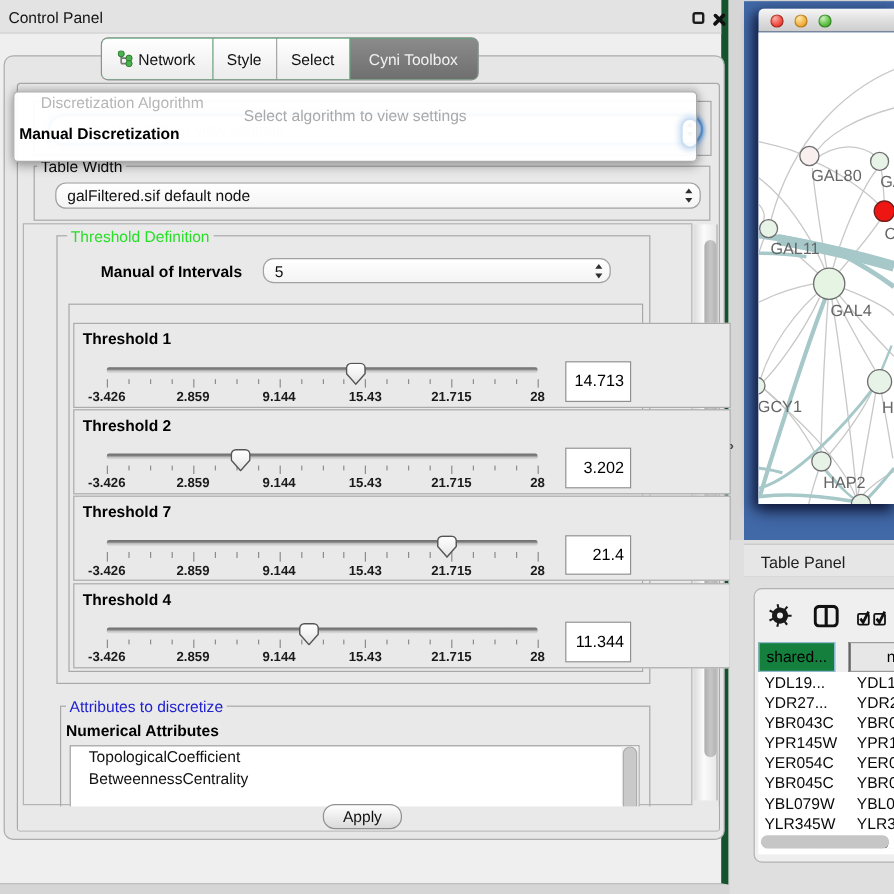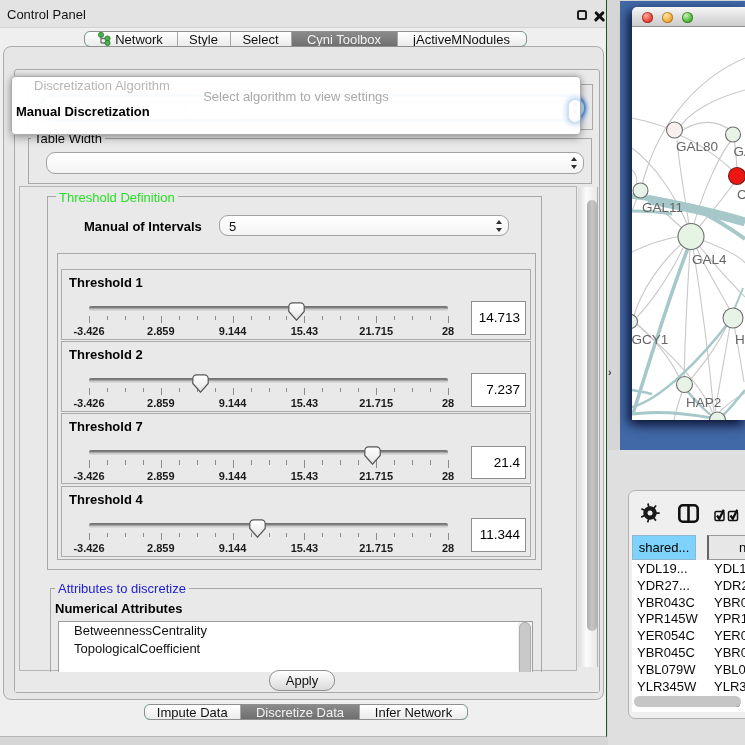--- a/index.html
+++ b/index.html
@@ -1,43 +1,43 @@
 <!DOCTYPE html>
 <html><head><meta charset="utf-8"><style>
 *{margin:0;padding:0;box-sizing:border-box}
 html,body{width:745px;height:745px;overflow:hidden;background:#D6D6D6;
  font-family:"Liberation Sans",sans-serif;-webkit-font-smoothing:antialiased}
-#cp{position:absolute;left:0;top:0;width:607px;height:737px;background:#EFEFEF;border-right:1px solid #14532d;border-bottom:1px solid #B4B4B4}
+#cp{position:absolute;left:0;top:0;width:607px;height:737px;background:#EFEFEF;border-right:6px solid #14532d;border-bottom:1px solid #B4B4B4}
 #cptitle{position:absolute;left:0;top:0;width:100%;height:28px;background:#E3E3E3;border-bottom:1px solid #D2D2D2}
 #cptitle span{position:absolute;left:7px;top:7px;font-size:13px;color:#141414}
 #flt{position:absolute;left:577px;top:10px;width:10px;height:10px;border:2px solid #1E1E1E;border-radius:2.5px}
 #cls{position:absolute;left:593px;top:10px;width:11px;height:11px}
 #cls:before,#cls:after{content:"";position:absolute;left:4.5px;top:-0.5px;width:3.2px;height:12.5px;background:#111;border-radius:1.6px}
 #cls:before{transform:rotate(45deg)}#cls:after{transform:rotate(-45deg)}
 #outerpanel{position:absolute;left:3px;top:46px;width:601px;height:654px;background:#E6E6E6;border:1px solid #ACACAC;border-radius:8px}
 #innerpanel{position:absolute;left:14px;top:69px;width:586px;height:624px;background:#E9E9E9;border:1px solid #A9A9A9;border-radius:3px}
 
-.tabbar{position:absolute;display:flex;height:16px;border:1px solid #8F8F8F;border-radius:6px;overflow:hidden;background:#22c55e;z-index:30}
+.tabbar{position:absolute;display:flex;height:36px;border:1px solid #8F8F8F;border-radius:6px;overflow:hidden;background:#22c55e;z-index:30}
 .tab{height:100%;display:flex;align-items:center;justify-content:center;font-size:13px;color:#111;background:linear-gradient(180deg,#FFFFFF,#F1F1F1 70%,#ECECEC);border-right:1px solid #A8A8A8}
 .tab:last-child{border-right:none}
 .tab.sel{background:linear-gradient(180deg,#8B8B8B,#6F6F6F);color:#F2F2F2}
 #toptabs{left:83.5px;top:31px}
 #bottabs{left:143.5px;top:704px}
 
 .grp{position:absolute;border:1px solid #A8A8A8}
 .grplbl{position:absolute;font-size:13px;background:#E9E9E9;padding:0 3px;white-space:nowrap;z-index:2}
 
 .combo{position:absolute;background:linear-gradient(180deg,#FFFFFF,#F4F4F4);border:1px solid #A2A2A2;border-radius:9px;font-size:13px;color:#111}
 .combo span{position:absolute;left:9px;top:50%;transform:translateY(-50%)}
 .spin{position:absolute;right:6.5px;top:50%;width:6px;height:12px;transform:translateY(-50%)}
 .spin:before,.spin:after{content:"";position:absolute;left:0;border-left:3px solid transparent;border-right:3px solid transparent}
 .spin:before{top:0;border-bottom:4.5px solid #2E2E2E}
 .spin:after{bottom:0;border-top:4.5px solid #2E2E2E}
 
-.throw{position:absolute;left:61px;width:470px;height:71px;border:1px solid #ABABAB;background:#E9E9E9}
+.throw{position:absolute;left:61px;width:548px;height:71px;border:1px solid #ABABAB;background:#E9E9E9}
 .thtitle{position:absolute;left:7px;top:5px;font-size:13px;font-weight:bold;color:#000}
 .groove{position:absolute;left:27px;top:36px;width:359px;height:5px;border-radius:2px;background:linear-gradient(180deg,#6F6F6F 0%,#7F7F7F 35%,#C2C2C2 60%,#E2E2E2 100%)}
 .valbox{position:absolute;left:409px;top:31.5px;width:55px;height:33.5px;border:1px solid #8F8F8F;background:#FFF;font-size:13.5px;color:#000;text-align:right;line-height:32px;padding-right:5px}
 .thumb{position:absolute;top:32px;width:17px;height:19px}
 .tick{position:absolute;width:1px;background:#8C8C8C}
 .tlab{position:absolute;top:55.5px;font-size:11px;font-weight:bold;color:#1A1A1A;transform:translateX(-50%);white-space:nowrap}
 
 #attrlist{position:absolute;left:58px;top:621px;width:475px;height:60px;background:#FFF;border:1px solid #9C9C9C;font-size:13px;color:#111}
 #attrlist div{padding-left:15px;height:18.2px;line-height:18.2px}
 
@@ -79,33 +79,33 @@
           <line x1="3" y1="3" x2="3" y2="11" stroke="#777" stroke-width="1.4"></line>
           <line x1="3" y1="6.5" x2="9" y2="6.5" stroke="#777" stroke-width="1.4"></line>
           <line x1="3" y1="11" x2="9" y2="11" stroke="#777" stroke-width="1.4"></line>
           <circle cx="3" cy="2.8" r="2.6" fill="#4CAF50" stroke="#2A7A2A" stroke-width="0.8"></circle>
           <circle cx="9.5" cy="6.5" r="2.6" fill="#4CAF50" stroke="#2A7A2A" stroke-width="0.8"></circle>
           <circle cx="9.5" cy="11" r="2.6" fill="#4CAF50" stroke="#2A7A2A" stroke-width="0.8"></circle>
         </svg>Network</div>
     <div class="tab" style="width:53px">Style</div>
     <div class="tab" style="width:61px">Select</div>
     <div class="tab sel" style="width:106px">Cyni Toolbox</div>
-    <div class="tab" style="width:128px">jActiveMNodules</div>
   </div>
   <div id="innerpanel"></div>
 
   <div class="grp" style="left:28px;top:84px;width:565px;height:46px"></div>
   <div class="combo" style="left:40px;top:95px;width:546px;height:26px;border:2.5px solid #5D97D8;border-radius:13px;box-shadow:0 0 3px 1.5px rgba(86,148,226,0.6),inset 0 0 2px 0.5px rgba(86,148,226,0.4)">
       <span style="color:#C9C9C9">Select algorithm to view settings</span>
       <i class="spin"></i>
     </div>
 
   <div class="grp" style="left:28px;top:138px;width:564px;height:46px"></div>
   <div class="grplbl" style="left:31px;top:131px;color:#0A0A0A">Table Width</div>
   <div class="combo" style="left:46px;top:152px;width:538px;height:22px">
+      <span>galFiltered.sif default node</span>
       <i class="spin"></i>
     </div>
 
   <div class="grp" style="left:19px;top:186px;width:558px;height:485px;border-color:#B4B4B4"></div>
   <div id="vtrack"></div>
     <div id="vthumb"></div>
 
   <div class="grp" style="left:47px;top:196px;width:495px;height:374px"></div>
   <div class="grplbl" style="left:56px;top:190px;color:#28DF28">Threshold Definition</div>
   <div style="position:absolute;left:84px;top:219px;font-size:13px;font-weight:bold;color:#000">Manual of Intervals</div>
@@ -190,21 +190,21 @@
     <svg class="thumb" style="left:129.8px" width="17" height="19" viewBox="0 0 17 19">
           <defs>
             <linearGradient id="tg1" x1="0" y1="0" x2="0" y2="1">
               <stop offset="0" stop-color="#FFFFFF"></stop>
               <stop offset="0.5" stop-color="#F2F2F2"></stop>
               <stop offset="1" stop-color="#E2E2E2"></stop>
             </linearGradient>
           </defs>
           <path d="M0.8,4.6 a3.8,3.8 0 0 1 3.8,-3.8 h7.8 a3.8,3.8 0 0 1 3.8,3.8 v4.9 L8.5,18.2 L0.8,9.5 z" fill="url(#tg1)" stroke="#555" stroke-width="1.2"></path>
         </svg>
-    <div class="valbox">7.237</div>
+    <div class="valbox">3.202</div>
   </div>
       <div class="throw" style="top:413.2px">
     <div class="thtitle">Threshold 7</div>
     <div class="groove"></div>
     <i class="tick" style="left:27.0px;top:46px;height:7.5px"></i>
         <i class="tick" style="left:45.0px;top:46px;height:4.5px"></i>
         <i class="tick" style="left:62.9px;top:46px;height:4.5px"></i>
         <i class="tick" style="left:80.8px;top:46px;height:4.5px"></i>
         <i class="tick" style="left:98.8px;top:46px;height:7.5px"></i>
         <i class="tick" style="left:116.8px;top:46px;height:4.5px"></i>
@@ -282,33 +282,28 @@
           <path d="M0.8,4.6 a3.8,3.8 0 0 1 3.8,-3.8 h7.8 a3.8,3.8 0 0 1 3.8,3.8 v4.9 L8.5,18.2 L0.8,9.5 z" fill="url(#tg3)" stroke="#555" stroke-width="1.2"></path>
         </svg>
     <div class="valbox">11.344</div>
   </div>
     </div>
 
   <div class="grp" style="left:50px;top:588px;width:492px;height:100px"></div>
   <div class="grplbl" style="left:55px;top:581px;color:#2121CE">Attributes to discretize</div>
   <div style="position:absolute;left:55px;top:601px;font-size:13px;font-weight:bold;color:#000">Numerical Attributes</div>
   <div id="attrlist">
+      <div>TopologicalCoefficient</div>
       <div>BetweennessCentrality</div>
-      <div>TopologicalCoefficient</div>
     </div>
   <div style="position:absolute;left:518px;top:622px;width:14px;height:49px;background:#F0F0F0"></div>
   <div style="position:absolute;left:519px;top:622px;width:12px;height:60px;border-radius:6px;background:#C9C9C9;border:1px solid #ADADAD"></div>
 
   <div style="position:absolute;left:15px;top:672px;width:584px;height:20px;background:#E9E9E9;z-index:5"></div>
   <div style="position:absolute;left:269px;top:670px;width:66px;height:21px;border:1px solid #909090;border-radius:10px;background:linear-gradient(180deg,#FFF,#DADADA);z-index:6;text-align:center;font-size:13px;line-height:19px;color:#111">Apply</div>
-  <div id="bottabs" class="tabbar">
-    <div class="tab" style="width:96.5px">Impute Data</div>
-    <div class="tab sel" style="width:119px">Discretize Data</div>
-    <div class="tab" style="width:107px">Infer Network</div>
-  </div>
 
   <div id="popup">
     <div style="position:absolute;left:22px;top:1px;font-size:13px;color:rgba(60,60,60,0.38)">Discretization Algorithm</div>
     <div style="position:absolute;right:-3px;top:21px;width:16px;height:26px;border-radius:13px;border:2.5px solid rgba(93,151,216,0.30);box-shadow:0 0 4px 2px rgba(93,151,216,0.25)"></div>
     <div class="r1">Select algorithm to view settings</div>
     <div class="r2">Manual Discretization</div>
   </div>
 </div>
 <div id="gapmark">›</div>
 <div id="desktop">
@@ -383,40 +378,43 @@
           <text x="692" y="263.5">GAL4</text>
           <text x="631.5" y="343.5">GCY1</text>
           <text x="735" y="344">H</text>
           <text x="686" y="407">HAP2</text>
         </g>
       </svg>
     </div>
   </div>
 </div>
 <div id="tparea">
+  <div id="tptitle">
+      <span>Table Panel</span>
+    </div>
   <div id="tpbox">
     <svg style="position:absolute;left:11px;top:12px" width="20" height="20" viewBox="0 0 20 20">
         <path d="M16.43,8.10 L16.66,9.28 L19.67,9.22 L19.64,11.04 L16.64,10.90 L16.37,12.07 L15.49,13.84 L14.72,14.76 L16.64,17.07 L15.20,18.19 L13.44,15.75 L12.35,16.27 L10.42,16.69 L9.22,16.65 L8.61,19.60 L6.84,19.17 L7.65,16.27 L6.56,15.75 L5.03,14.50 L4.31,13.54 L1.63,14.90 L0.86,13.24 L3.63,12.07 L3.36,10.90 L3.39,8.92 L3.69,7.76 L0.95,6.51 L1.76,4.88 L4.41,6.31 L5.16,5.37 L6.72,4.16 L7.82,3.67 L7.09,0.75 L8.87,0.37 L9.40,3.33 L10.60,3.33 L12.52,3.79 L13.59,4.34 L15.42,1.95 L16.83,3.11 L14.84,5.37 L15.59,6.31 Z" fill="#1A1A1A"></path>
         <circle cx="10" cy="10" r="2.5" fill="#EFEFEF"></circle>
       </svg>
     <svg style="position:absolute;left:49px;top:13px" width="21" height="19" viewBox="0 0 21 19">
         <rect x="1.3" y="1.3" width="18.4" height="16.4" rx="3.5" fill="none" stroke="#111" stroke-width="2.6"></rect>
         <line x1="10.5" y1="1.3" x2="10.5" y2="17.7" stroke="#111" stroke-width="2.6"></line>
       </svg>
     <svg style="position:absolute;left:85px;top:16px" width="30" height="15" viewBox="0 0 30 15">
         <g fill="none" stroke="#111">
           <rect x="1" y="4.5" width="9" height="9" rx="1.2" stroke-width="1.5"></rect>
           <rect x="14.5" y="4.5" width="9" height="9" rx="1.2" stroke-width="1.5"></rect>
           <g stroke-width="2.3">
             <path d="M3 8.5 l2.3 3.2 l4.5 -9"></path>
             <path d="M16.5 8.5 l2.3 3.2 l4.5 -9"></path>
           </g>
         </g>
       </svg>
-    <div class="hcell" style="left:3px;top:44px;width:64px;height:24.5px;background:#7dd3fc;border:1px solid #8FB7CE;color:#000">shared...</div>
+    <div class="hcell" style="left:3px;top:44px;width:64px;height:24.5px;background:#15803d;border:1px solid #8FB7CE;color:#000">shared...</div>
     <div class="hcell" style="left:78px;top:44px;width:52px;height:24.5px;background:#E7E7E7;border:1px solid #9A9A9A;border-left:2px solid #666;color:#000;justify-content:flex-start;padding-left:30px">nam</div>
     <div id="tprows" style="position:absolute;left:3px;top:68.5px;width:127px;height:147.5px;overflow:hidden;background:#FFF">
         <div class="trow" style="top:0.0px">
           <b style="left:5px">YDL19...</b>
           <b style="left:82px">YDL194W</b>
         </div>
         <div class="trow" style="top:16.8px">
           <b style="left:5px">YDR27...</b>
           <b style="left:82px">YDR277C</b>
         </div>

